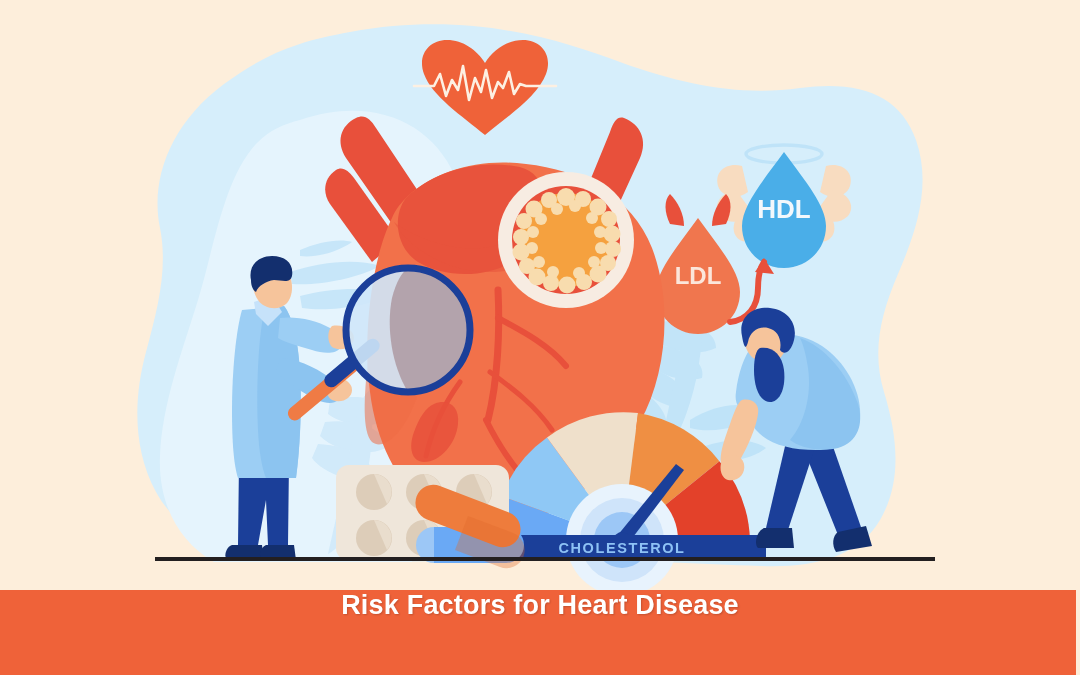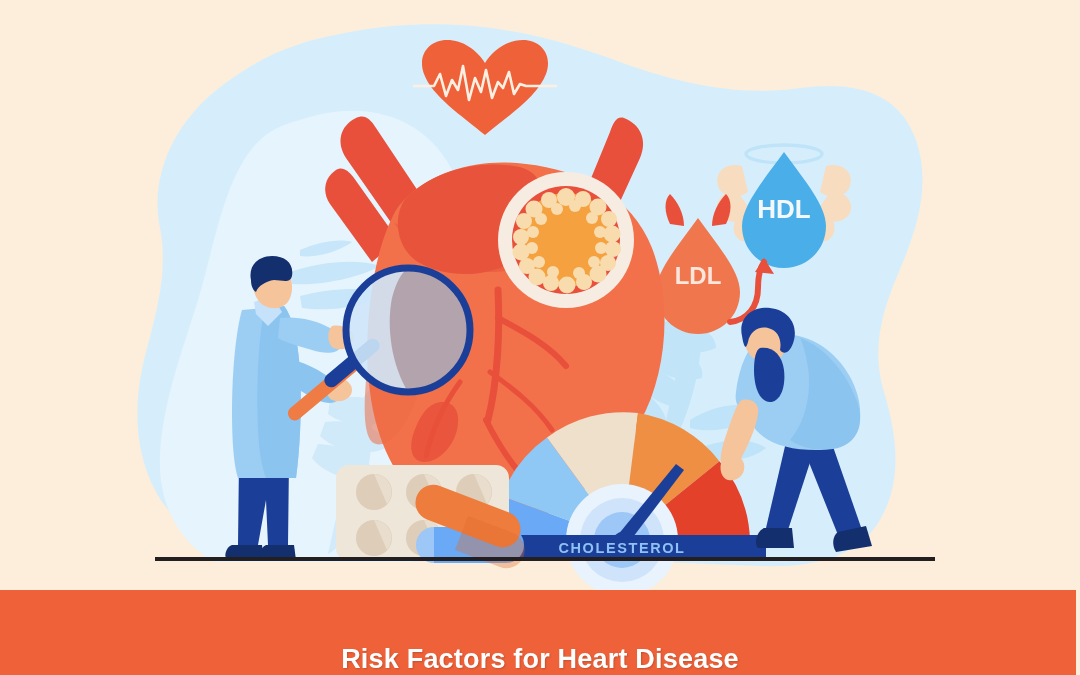--- a/index.html
+++ b/index.html
@@ -6,21 +6,21 @@
   body{
     width:1080px;height:675px;overflow:hidden;
     font-family:"Liberation Sans", sans-serif;
     background:#fdeedb;
   }
   #stage{position:relative;width:1076px;height:675px;background:#14b8a6;overflow:hidden;}
   #art{position:absolute;left:0;top:0;width:1080px;height:675px;}
   .caption-bar{
     position:absolute;left:0;top:590px;width:1080px;height:85px;
     background:#ef6239;
-    display:flex;align-items:flex-end;justify-content:center;
+    display:flex;align-items:flex-start;justify-content:center;
   }
   .caption-text{
     color:#ffffff;
     font-size:27px;
     font-weight:bold;
     letter-spacing:.2px;
     text-shadow:1px 1px 2px rgba(0,0,0,.18);
     font-family:"Liberation Sans", sans-serif;
     white-space:nowrap;
   }

